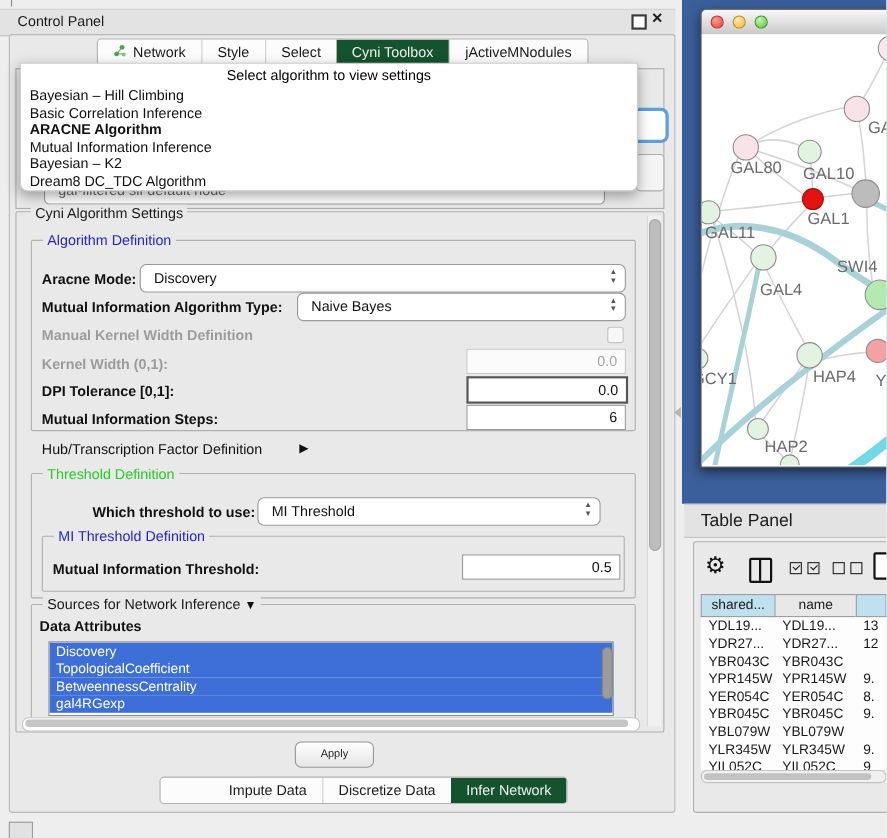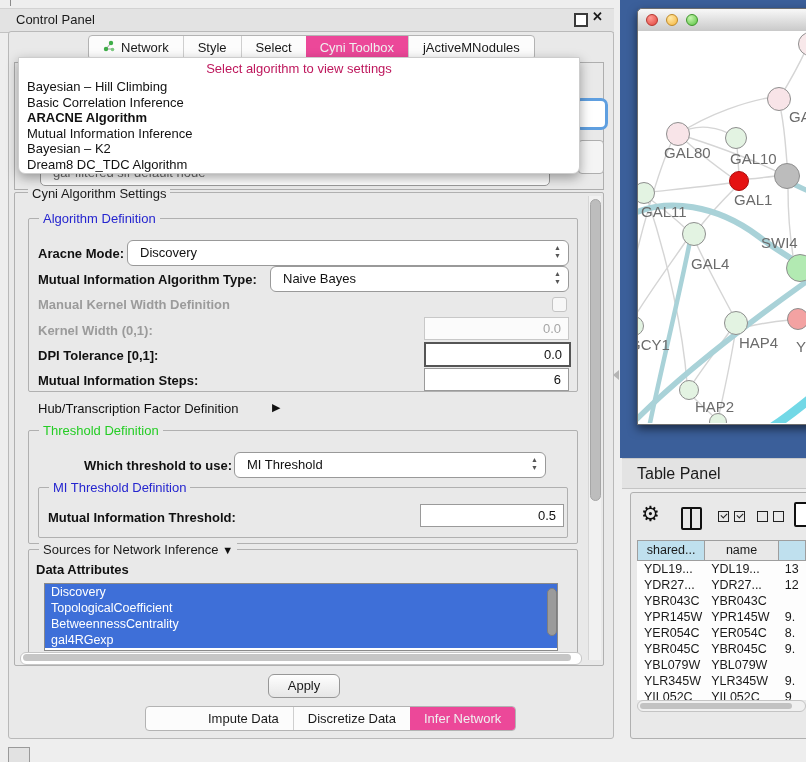--- a/index.html
+++ b/index.html
@@ -15,30 +15,30 @@
   .close-icon{left:592px;top:9px;font-size:13px;font-weight:bold;color:#1a1a1a;}
   .cp-body{left:8px;top:31px;width:604px;height:706px;background:#e9e9e9;
     border:1px solid #b9b9b9;border-radius:3px;}
   .top-tick{left:10px;top:0;width:1px;height:6px;background:#8a8a8a;}
 
   
   .tabbar{display:flex;align-items:stretch;background:#fcfcfc;border:1px solid #b3b3b3;
     border-radius:4px;height:23px;font-size:13px;overflow:hidden;}
   .tab{display:flex;align-items:center;padding:0 14px;color:#1a1a1a;white-space:nowrap;}
   .tab + .tab{border-left:1px solid #cfcfcf;}
-  .tab.sel{background:#ec4899;color:#f0f0f0;border-left:none;}
+  .tab.sel{background:#14532d;color:#f0f0f0;border-left:none;}
   .toptabs{left:88px;top:35px;}
   .bottomtabs{left:145px;top:706px;padding-left:48px;}
   .net-ico{margin-right:6px;}
 
   
   .dropdown{left:18px;top:57px;width:560px;height:115px;background:#ffffff;
     border:1px solid #cdcdcd;border-radius:0 0 7px 7px;box-shadow:0 4px 12px rgba(0,0,0,.35);
     z-index:6;font-size:13px;}
-  .dd-placeholder{text-align:center;color:#be185d;padding-top:3px;height:18px;}
+  .dd-placeholder{text-align:center;color:#000000;padding-top:3px;height:18px;}
   .dd-item{padding:0 0 0 8px;line-height:15.6px;color:#111;}
   .dd-item.bold{font-weight:bold;}
 
   
   .bg-group{left:14px;top:62px;width:588px;height:126px;border:1px solid #aeaeae;
     background:#e9e9e9;z-index:1;}
   .bg-focus-combo{left:574px;top:98px;width:28px;height:26px;border:3px solid #5f9fe0;
     border-radius:7px;background:#fff;z-index:2;}
   .bg-small-box{left:578px;top:140px;width:24px;height:32px;border:1px solid #aeaeae;
     border-radius:4px;background:#f4f4f4;z-index:2;}
@@ -85,21 +85,21 @@
   .list-vscroll{position:absolute;right:1px;top:2px;width:10px;height:60px;}
   .list-vscroll .thumb{position:absolute;left:1px;top:2px;width:8px;height:46px;
     background:#9b9b9b;border:1px solid #7e7e7e;border-radius:5px;}
   .hscroll{left:20px;top:652px;width:560px;height:11px;background:#fff;
     border:1px solid #c6c6c6;border-radius:6px;}
   .hscroll .thumb{position:absolute;left:2px;top:1px;width:548px;height:7px;
     background:#c6c6c6;border-radius:4px;}
 
   .apply{left:268px;top:674px;width:70px;height:22px;border:1px solid #979797;
     border-radius:6px;background:linear-gradient(#fefefe,#e6e6e6);
-    font-size:13px;text-align:center;line-height:22px;}
+    font-size:10px;text-align:center;line-height:22px;}
 
   .blsq{left:8px;top:747px;width:20px;height:15px;border:1px solid #9a9a9a;background:#e2e2e2;}
   .splitter{left:613px;top:370px;width:0;height:0;border-top:5px solid transparent;
     border-bottom:5px solid transparent;border-right:6px solid #b5b5b5;}
 
   
   .net-bg{left:620px;top:0;width:186px;height:458px;background:#3b5f9a;}
   .mac-win{left:637px;top:8px;width:176px;height:415px;border:1px solid #6e6e6e;
     border-radius:5px 0 0 0;box-shadow:0 4px 10px rgba(0,0,0,.55);background:#fff;}
   .titlebar{position:absolute;left:0;top:0;width:100%;height:22px;

